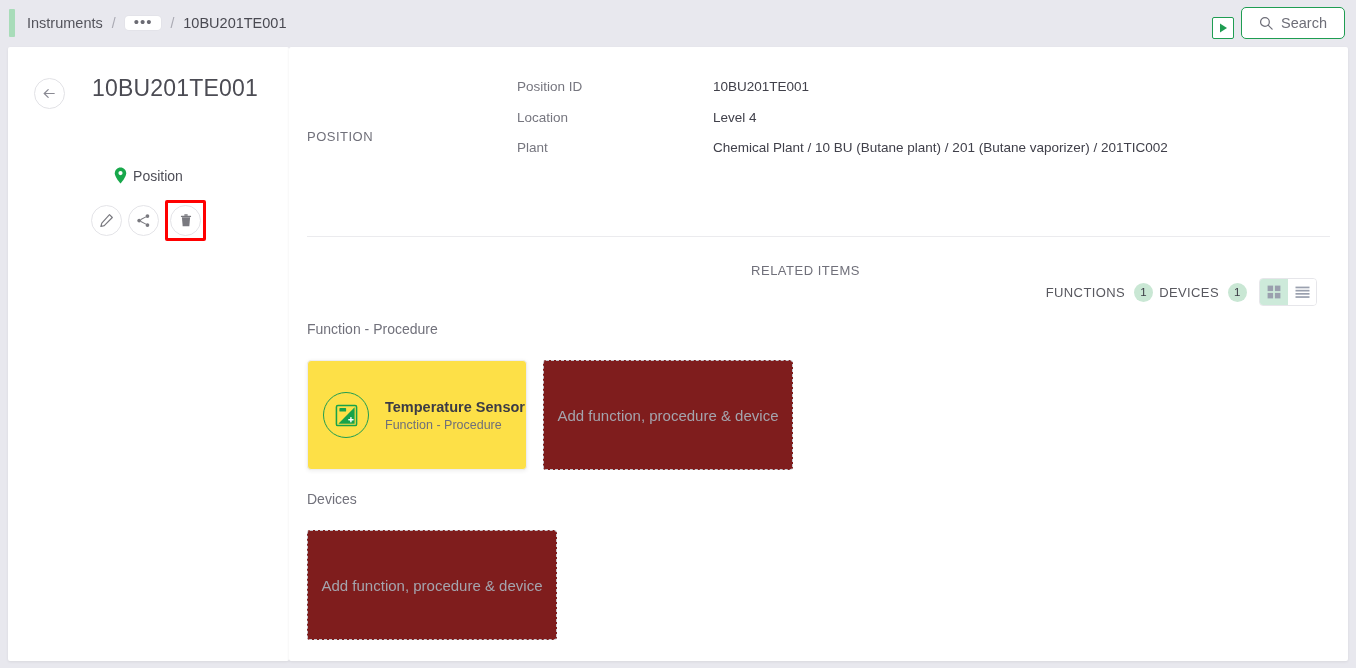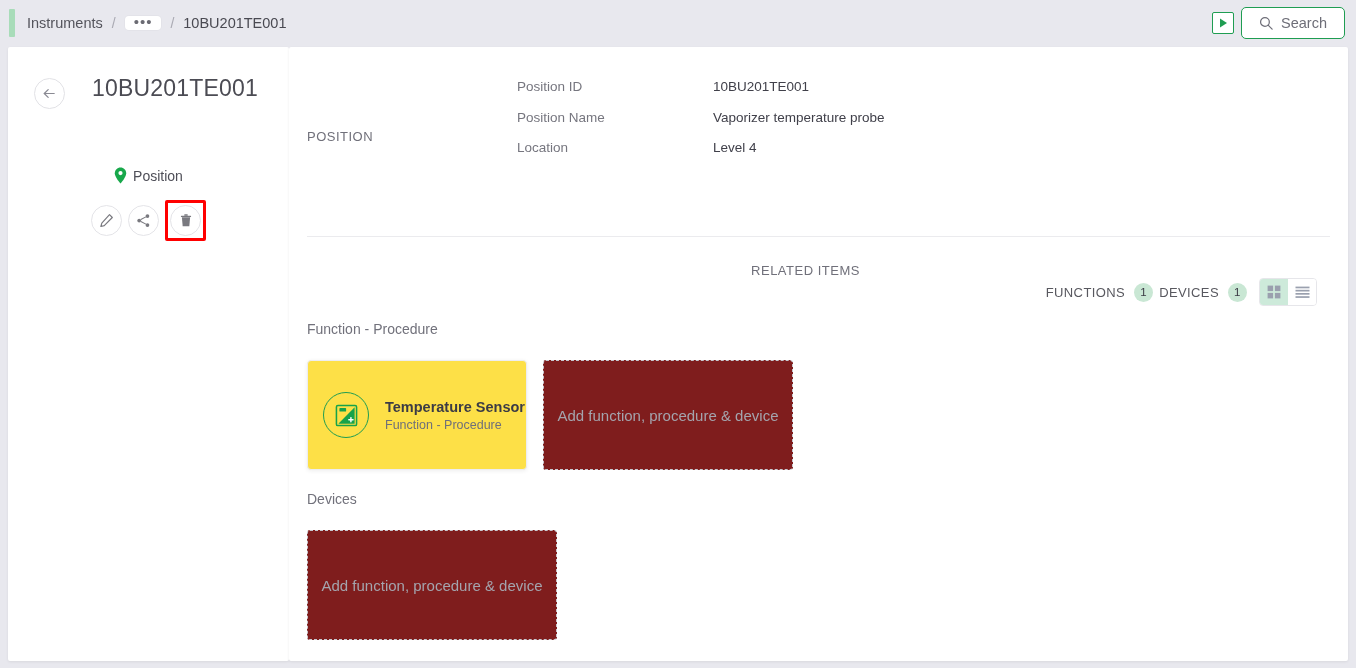--- a/index.html
+++ b/index.html
@@ -29,21 +29,21 @@
   .crumb-link { color: #54545c; }
   .crumb-sep { color: #a9a9b2; font-size: 14px; }
   .crumb-ellipsis {
     background: #fff; border-radius: 4px; padding: 3px 9px 5px 9px;
     line-height: 6px; color: #6b6b73; font-size: 15px; letter-spacing: 1px;
     box-shadow: 0 0 0 1px rgba(0,0,0,0.02);
   }
   .crumb-current { color: #4a4a52; }
 
   .topbar-right {
-    margin-left: auto; display: flex; align-items: center; gap: 7px;
+    margin-left: auto; display: flex; align-items: flex-end; gap: 7px;
     padding-right: 12px;
   }
   .play-btn {
     width: 22px; height: 22px; border: 1.6px solid #1f9d52; border-radius: 2px;
     display: flex; align-items: center; justify-content: center;
     background: #fff; cursor: pointer;
   }
   .play-btn svg { display: block; }
   .search-btn {
     display: flex; align-items: center; gap: 8px;
@@ -253,26 +253,26 @@
   <div class="right-panel">
 
     <div class="position-section">
       <div class="section-label position-title">POSITION</div>
       <div class="fields">
         <div class="field-row">
           <div class="field-label">Position ID</div>
           <div class="field-value">10BU201TE001</div>
         </div>
         <div class="field-row">
-          <div class="field-label">Position Name</div>
-          <div class="field-value">Vaporizer temperature probe</div>
-        </div>
-        <div class="field-row">
           <div class="field-label">Location</div>
           <div class="field-value">Level 4</div>
+        </div>
+        <div class="field-row">
+          <div class="field-label">Plant</div>
+          <div class="field-value">Chemical Plant / 10 BU (Butane plant) / 201 (Butane vaporizer) / 201TIC002</div>
         </div>
       </div>
     </div>
 
     <div class="divider"></div>
 
     <div class="related-head">
       <div class="section-label">RELATED ITEMS</div>
       <div class="related-right">
         <div class="tab-item">

